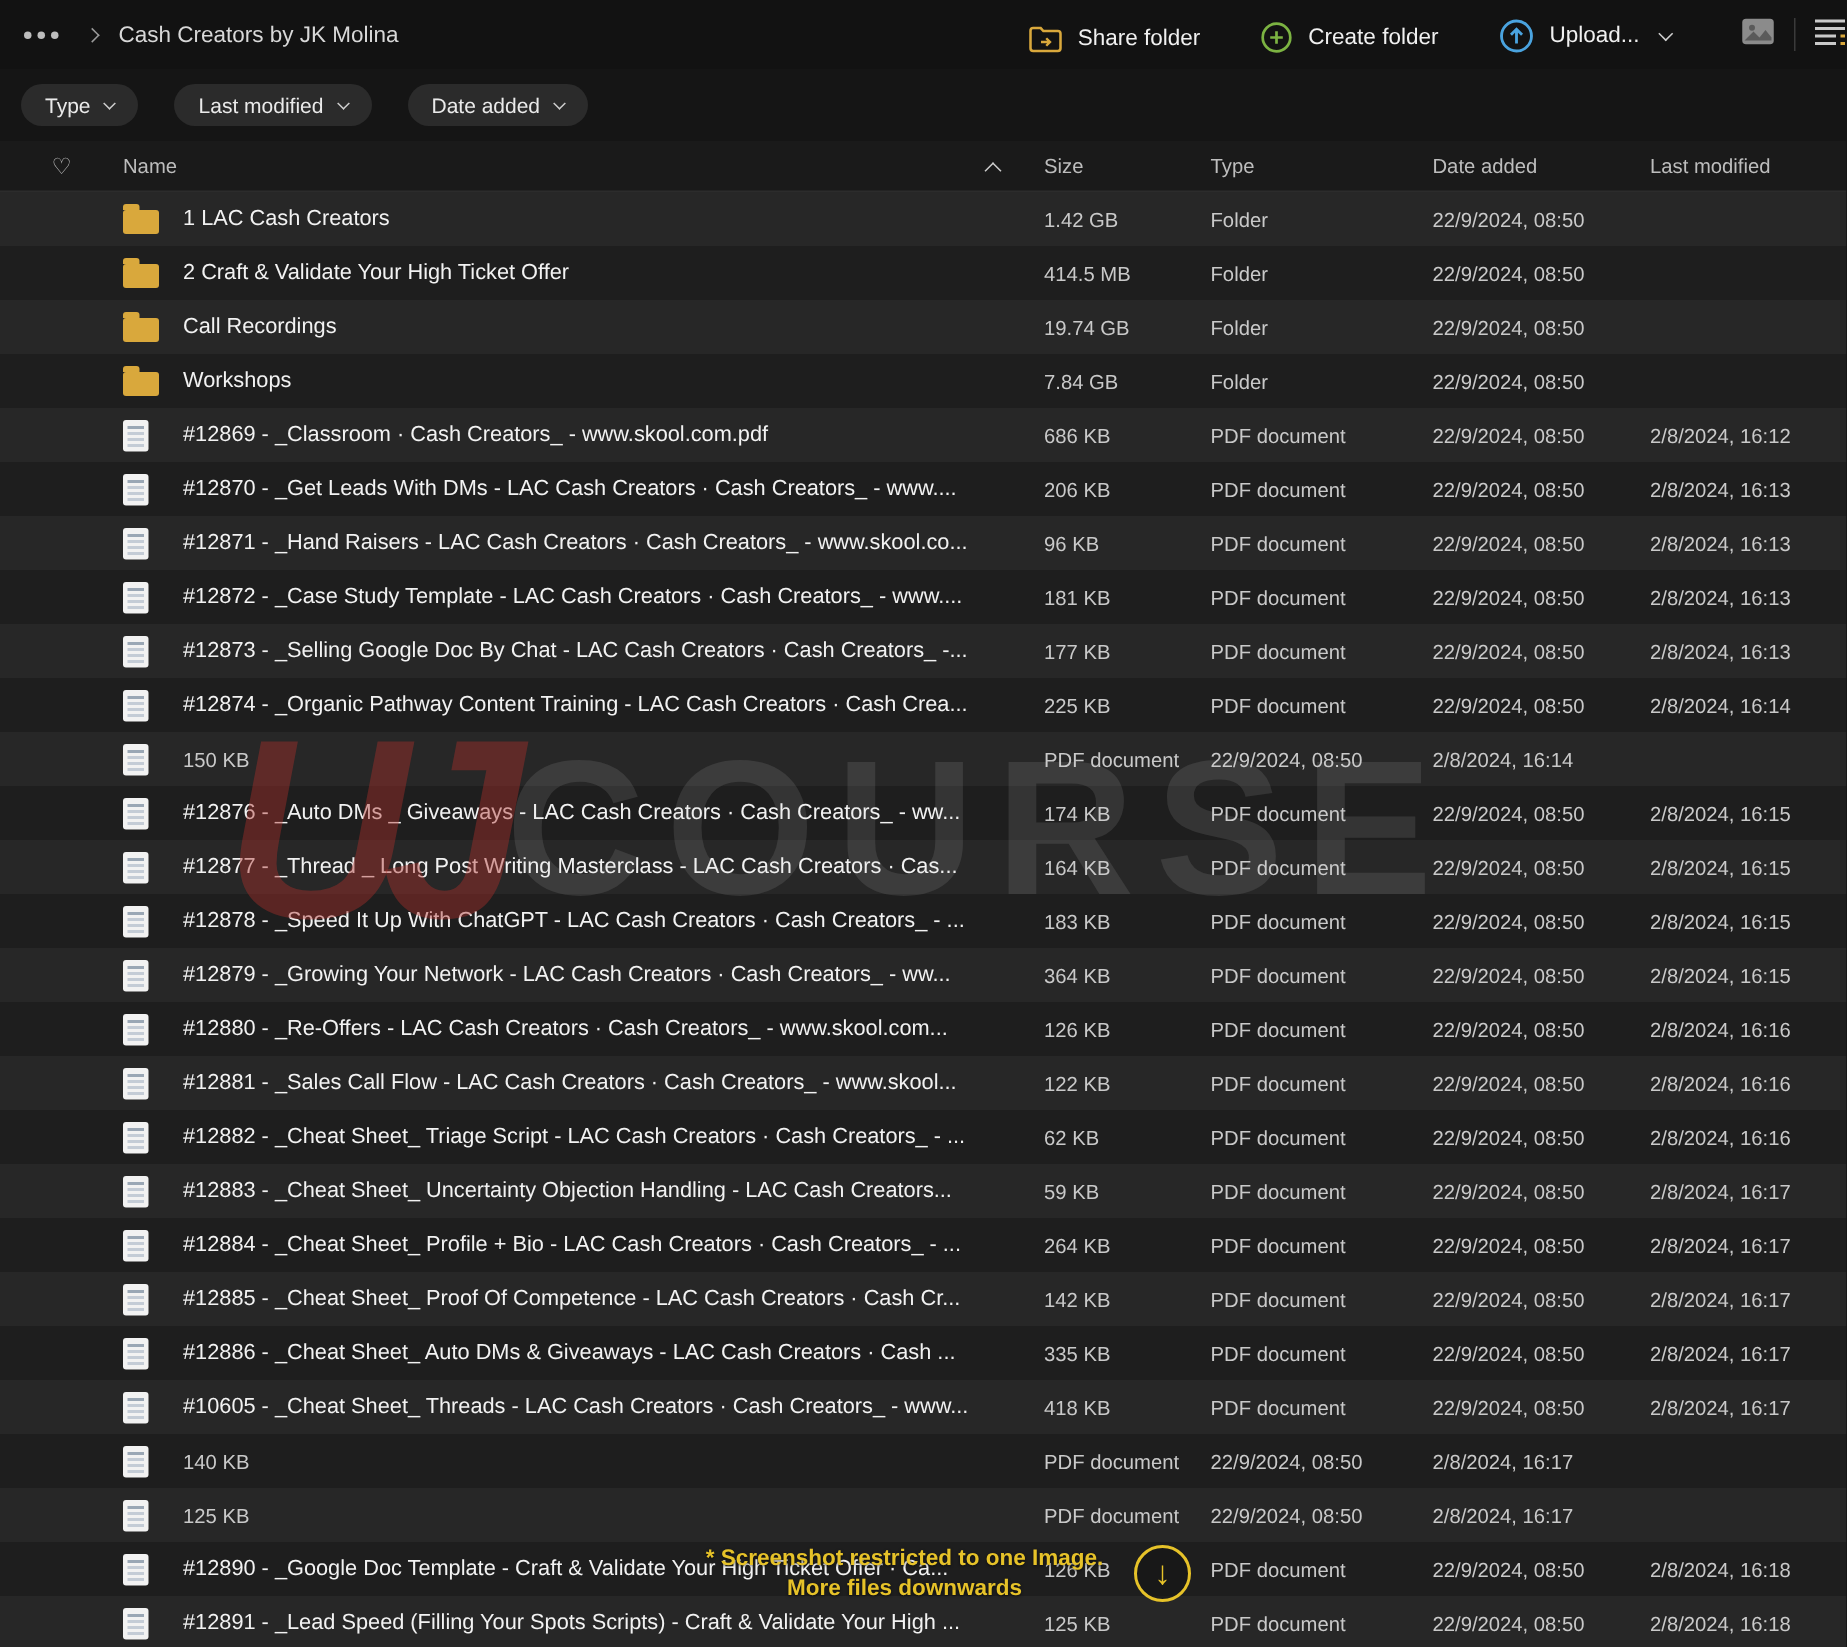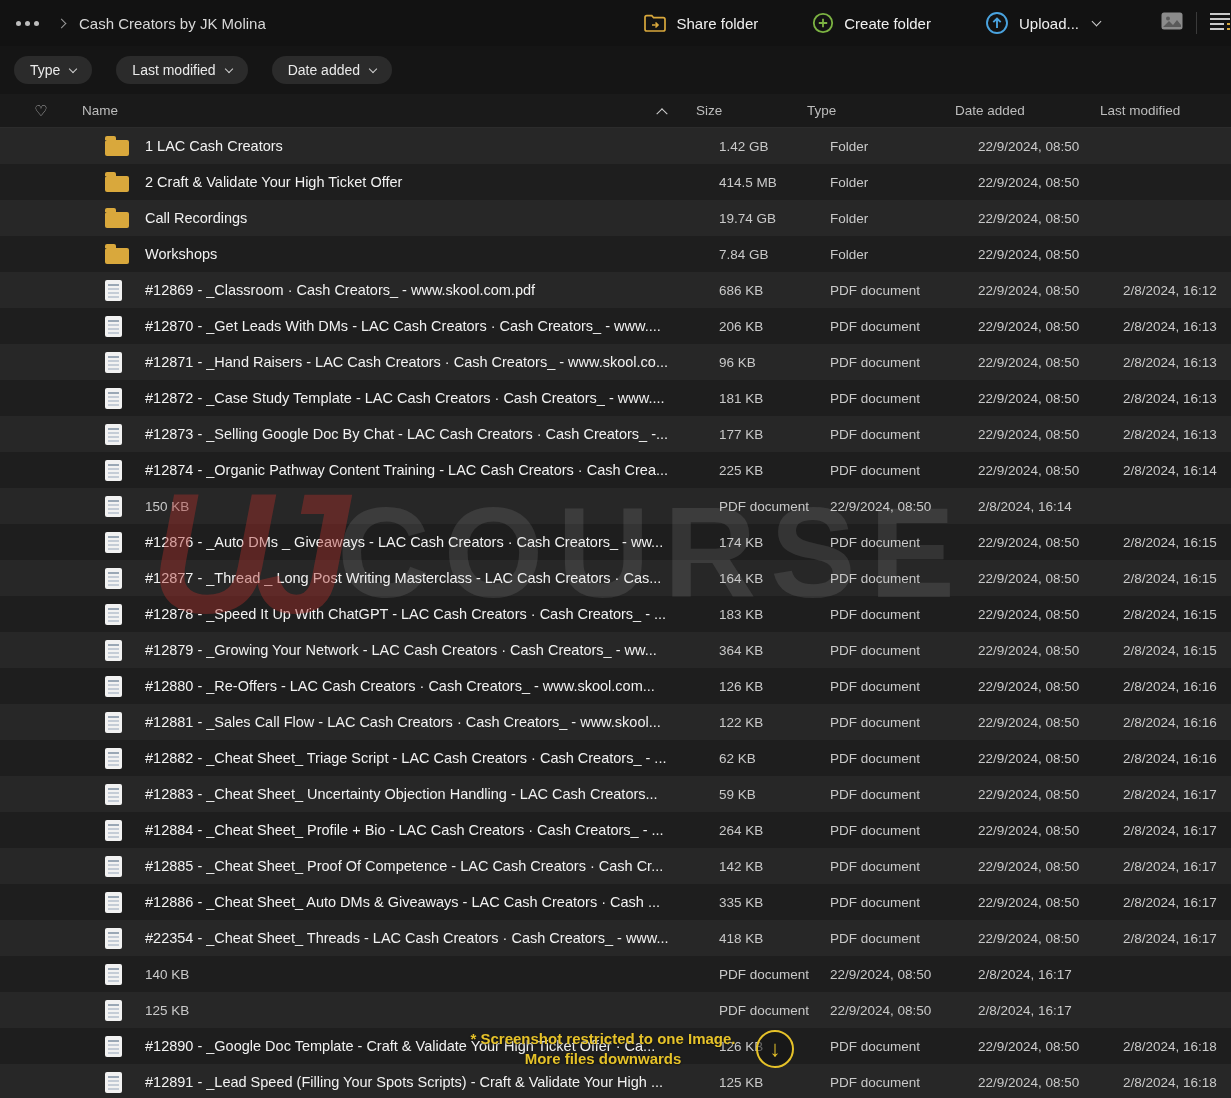--- a/index.html
+++ b/index.html
@@ -8,21 +8,21 @@
   .app { position:relative; width:1231px; height:1098px; background:#151515; }
 
   
   .topbar { height:46px; display:flex; align-items:center; padding:0 0 0 14px; background:#121212; }
   .dots-icon { width:26px; height:8px; display:inline-block; position:relative; }
   .dots-icon::before { content:""; position:absolute; top:2px; left:2px; width:5px; height:5px;
     border-radius:50%; background:#bdbdbd; box-shadow:9px 0 0 #bdbdbd, 18px 0 0 #bdbdbd; }
   .chev { display:inline-block; width:7px; height:7px; border-right:1.6px solid #9a9a9a;
     border-bottom:1.6px solid #9a9a9a; transform:rotate(-45deg); margin:0 14px 0 18px; }
   .crumb-title { font-size:15px; color:#d8d8d8; }
-  .topbar-right { margin-left:auto; display:flex; align-items:center; gap:54px; }
+  .topbar-right { margin-left:auto; display:flex; align-items:flex-end; gap:40px; }
   .tb-btn { display:flex; align-items:center; gap:10px; font-size:15px; color:#f0f0f0; cursor:pointer; }
   .tb-btn svg { display:block; }
   .upload-chev { width:7px; height:7px; border-right:1.6px solid #cfcfcf; border-bottom:1.6px solid #cfcfcf;
     transform:rotate(45deg); margin-left:4px; margin-top:-3px; }
   .view-icons { display:flex; align-items:center; gap:12px; margin-left:6px; }
   .divider-v { width:1px; height:22px; background:#3a3a3a; }
 
   
   .filterbar { height:48px; display:flex; align-items:center; gap:24px; padding-left:14px; background:#151515; }
   .chip { display:flex; align-items:center; gap:10px; background:#2b2b2b; border-radius:16px;
@@ -34,21 +34,21 @@
   .thead { display:grid; grid-template-columns:82px 614px 111px 148px 145px 131px;
     height:34px; align-items:center; background:#1a1a1a; border-bottom:1px solid #2c2c2c;
     font-size:13.5px; color:#bdbdbd; }
   .thead .heart { justify-self:center; color:#b5b5b5; font-size:15px; }
   .th-name { display:flex; align-items:center; }
   .sort-caret { margin-left:auto; margin-right:30px; width:8px; height:8px; border-right:1.6px solid #cfcfcf;
     border-bottom:1.6px solid #cfcfcf; transform:rotate(-135deg) translate(-2px,-2px); }
 
   .tbody { position:relative; }
   .row { display:grid; grid-template-columns:82px 40px 574px 111px 148px 145px 131px;
-    height:36px; align-items:center; font-size:14.5px; cursor:pointer;padding-left:23px; }
+    height:36px; align-items:center; font-size:14.5px; cursor:pointer; }
   .row:nth-child(odd) { background:#272727; }
   .row:nth-child(even) { background:#1e1e1e; }
   .dot { width:5px; height:5px; border-radius:50%; background:#d6d6d6; margin:0 auto; }
   .name-cell { color:#f2f2f2; white-space:nowrap; overflow:hidden; text-overflow:ellipsis; padding-right:26px; }
   .meta { color:#c9c9c9; font-size:13.5px; white-space:nowrap; overflow:hidden; }
 
   .file-icon { display:block; position:relative; }
   .file-icon.folder { width:24px; height:16px; background:#d9a83c; border-radius:2px; margin-top:3px; }
   .file-icon.folder::before { content:""; position:absolute; top:-4px; left:0; width:11px; height:4px;
     background:#d9a83c; border-radius:2px 2px 0 0; }
@@ -424,21 +424,21 @@
       <div class="meta">PDF document</div>
       <div class="meta">22/9/2024, 08:50</div>
       <div class="meta">2/8/2024, 16:17</div>
     </div>
 
     <div class="row">
       <div><span class="dot"></span></div>
       <div>
           <span class="file-icon pdf"></span>
         </div>
-      <div class="name-cell">#22354 - _Cheat Sheet_ Threads - LAC Cash Creators · Cash Creators_ - www...</div>
+      <div class="name-cell">#10605 - _Cheat Sheet_ Threads - LAC Cash Creators · Cash Creators_ - www...</div>
       <div class="meta">418 KB</div>
       <div class="meta">PDF document</div>
       <div class="meta">22/9/2024, 08:50</div>
       <div class="meta">2/8/2024, 16:17</div>
     </div>
 
     <div class="row">
       <div><span class="dot"></span></div>
       <div>
           <span class="file-icon pdf"></span>

